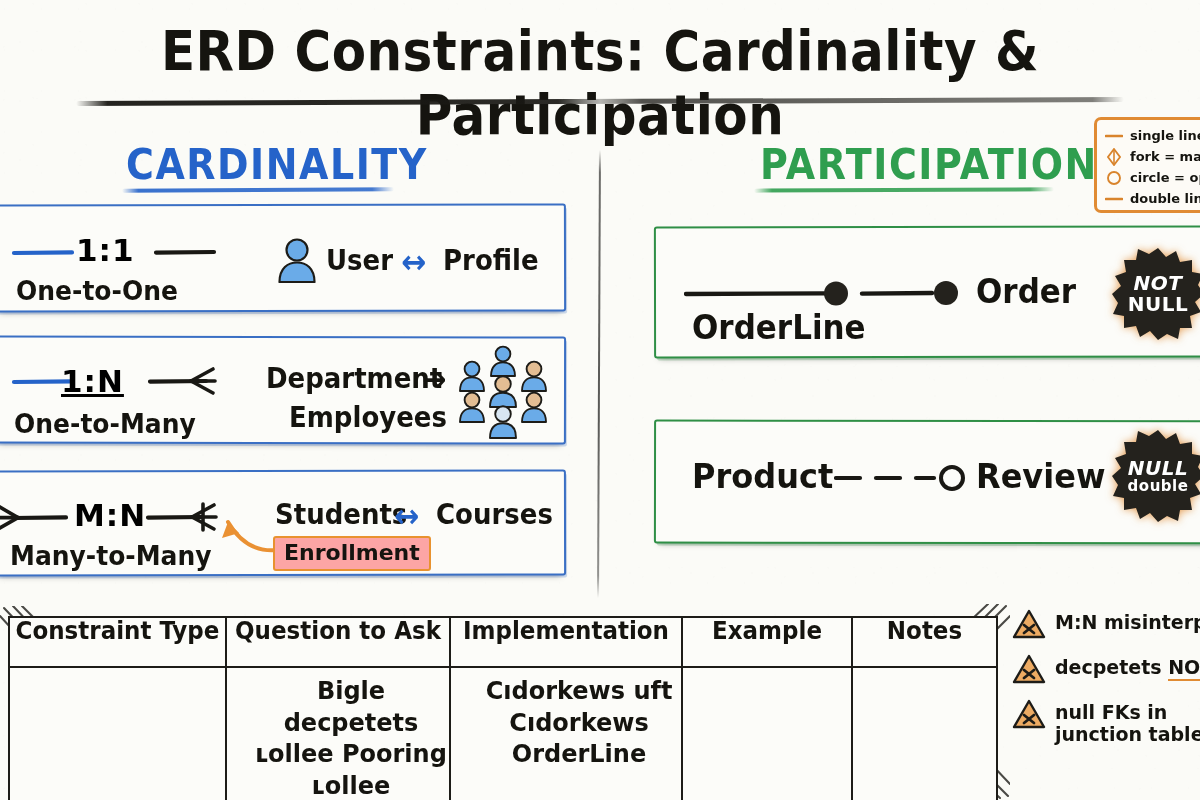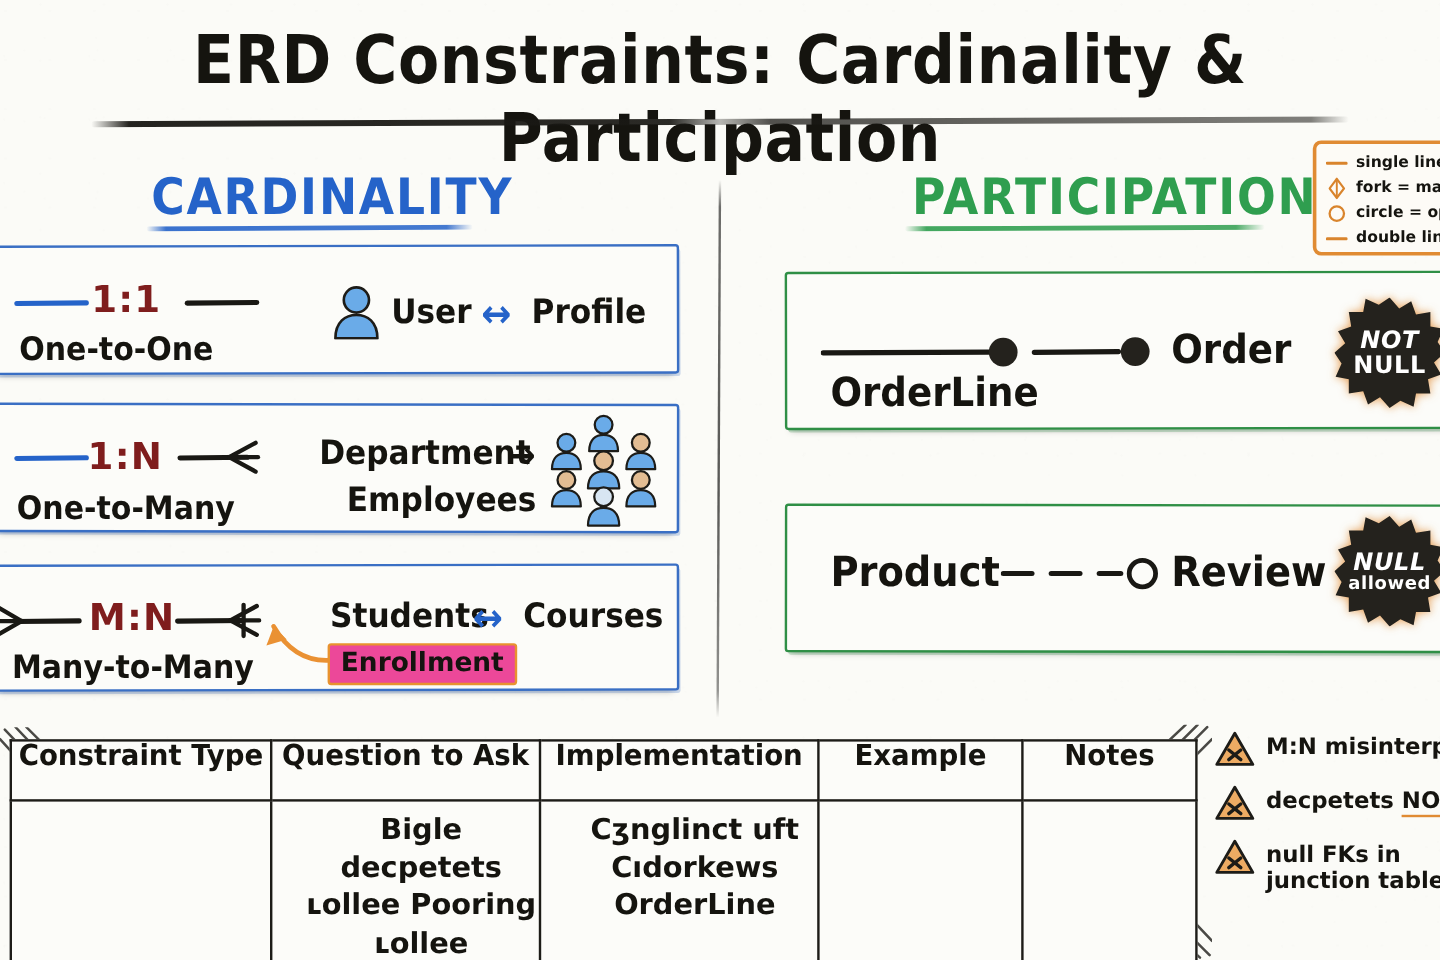--- a/index.html
+++ b/index.html
@@ -131,21 +131,21 @@
     color: #15140f;
     white-space: nowrap;
     transform: scaleY(1.08);
     transform-origin: left top;
   }
   .notation {
     position: absolute;
     font-family: "DejaVu Sans", sans-serif;
     font-size: 31px;
     font-weight: 700;
-    color: #7f1d1d;
+    color: #000000;
     letter-spacing: 1px;
     white-space: nowrap;
   }
   .ent-text {
     position: absolute;
     font-family: "DejaVu Sans", sans-serif;
     font-size: 26px;
     font-weight: 700;
     color: #15140f;
     white-space: nowrap;
@@ -154,21 +154,21 @@
   }
   .arrow-blue { color: #2563c9; }
 
   
   #enrollment {
     position: absolute;
     left: 273px; top: 536px;
     padding: 2px 9px 4px;
     border: 2.5px solid #e8922f;
     border-radius: 3px;
-    background: #ec4899;
+    background: #fca5a5;
     font-family: "DejaVu Sans", sans-serif;
     font-size: 22px;
     font-weight: 700;
     color: #15140f;
     white-space: nowrap;
   }
 
   
   #legend {
     position: absolute;
@@ -329,21 +329,21 @@
 
   <svg style="position:absolute; left:10px; top:358px;" width="210" height="48" viewBox="0 0 210 48">
     <line x1="4" y1="24" x2="62" y2="23.4" stroke="#2563c9" stroke-width="4.2" stroke-linecap="round"></line>
     <line x1="140" y1="23.6" x2="196" y2="23" stroke="#191814" stroke-width="4.2" stroke-linecap="round"></line>
     <g stroke="#191814" stroke-width="3.6" stroke-linecap="round">
       <line x1="181" y1="23" x2="203" y2="11"></line>
       <line x1="181" y1="23" x2="203" y2="35"></line>
       <line x1="181" y1="23" x2="205" y2="23"></line>
     </g>
   </svg>
-  <div class="notation" style="left:73px; top:363px;">1:N</div>
+  <div class="notation" style="left:61px; top:363px;text-decoration:underline;">1:N</div>
   <div class="row-label" style="left:14px; top:408px;">One-to-Many</div>
 
   <div class="ent-text" style="left:266px; top:362px;">Department</div>
   <div class="ent-text" style="left:422px; top:361px; font-size:29px;">→</div>
   <div class="ent-text" style="left:289px; top:401px;">Employees</div>
 
   <svg style="position:absolute; left:448px; top:344px;" width="110" height="98" viewBox="0 0 110 98">
     <g stroke="#1d1c18" stroke-width="1.9" stroke-linejoin="round">
 
       <circle cx="55" cy="10" r="7.4" fill="#6aabe8"></circle>
@@ -468,21 +468,21 @@
     </g>
     <circle cx="118" cy="22" r="11" fill="none" stroke="#191814" stroke-width="4"></circle>
   </svg>
   <div class="ent-text" style="left:976px; top:456px; font-size:32px;">Review</div>
 
   <div class="badge" style="left:1112px; top:430px;">
     <svg class="badge-bg" width="92" height="92" viewBox="0 0 92 92">
       <polygon fill="#24221d" points="46,0 54,9 64,3 68,14 80,12 80,24 91,26 86,37 92,46 83,54 89,64 78,68 80,80 68,80 66,91 55,86 46,92 38,83 28,89 24,78 12,80 12,68 1,66 6,55 0,46 9,38 3,28 14,24 12,12 24,12 26,1 37,6"></polygon>
     </svg>
     <span class="b1">NULL</span>
-    <span class="b2 small">allowed</span>
+    <span class="b2 small">double</span>
   </div>
 
   <div id="table-wrap">
     <svg class="hatch" style="left:-8px; top:-10px;" width="64" height="58" viewBox="0 0 64 58">
       <g stroke="#2b2a26" stroke-width="2.1" stroke-linecap="round" opacity=".85">
         <line x1="4" y1="2" x2="40" y2="40"></line>
           <line x1="13" y1="0" x2="49" y2="38"></line>
         <line x1="22" y1="0" x2="56" y2="34"></line>
           <line x1="0" y1="10" x2="31" y2="44"></line>
       </g>
@@ -521,21 +521,21 @@
           </td>
           <td>
             <div class="cell-lines">
               <div>Bigle decpetets</div>
               <div>ʟollee Pooring</div>
               <div>ʟollee</div>
             </div>
           </td>
           <td>
             <div class="cell-lines">
-              <div>Cʒnglinct uft</div>
+              <div>Cıdorkews uft</div>
               <div>Cıdorkews</div>
               <div>OrderLine</div>
             </div>
           </td>
           <td>
             <div class="cell-lines"></div>
           </td>
           <td>
             <div class="cell-lines"></div>
           </td>

